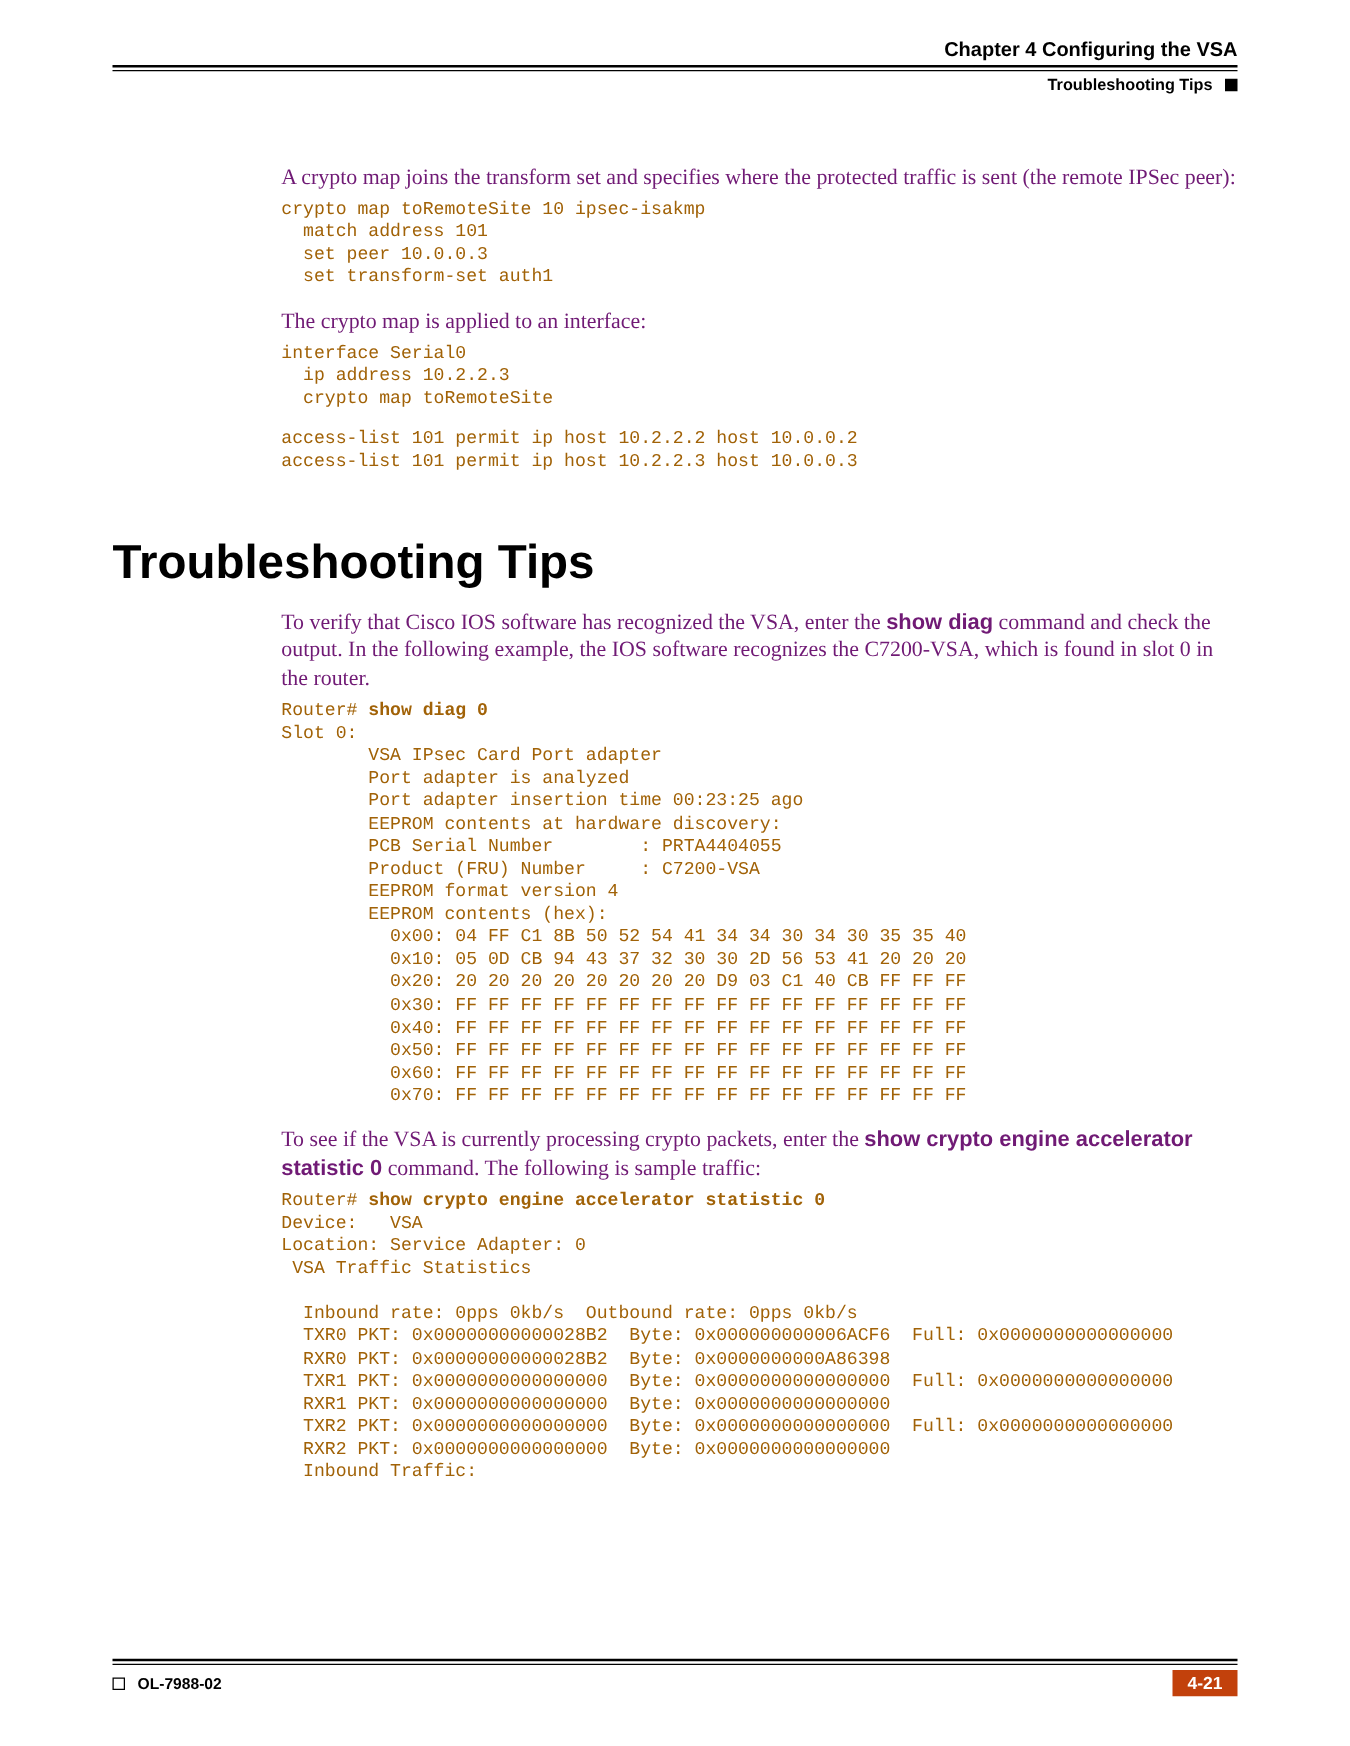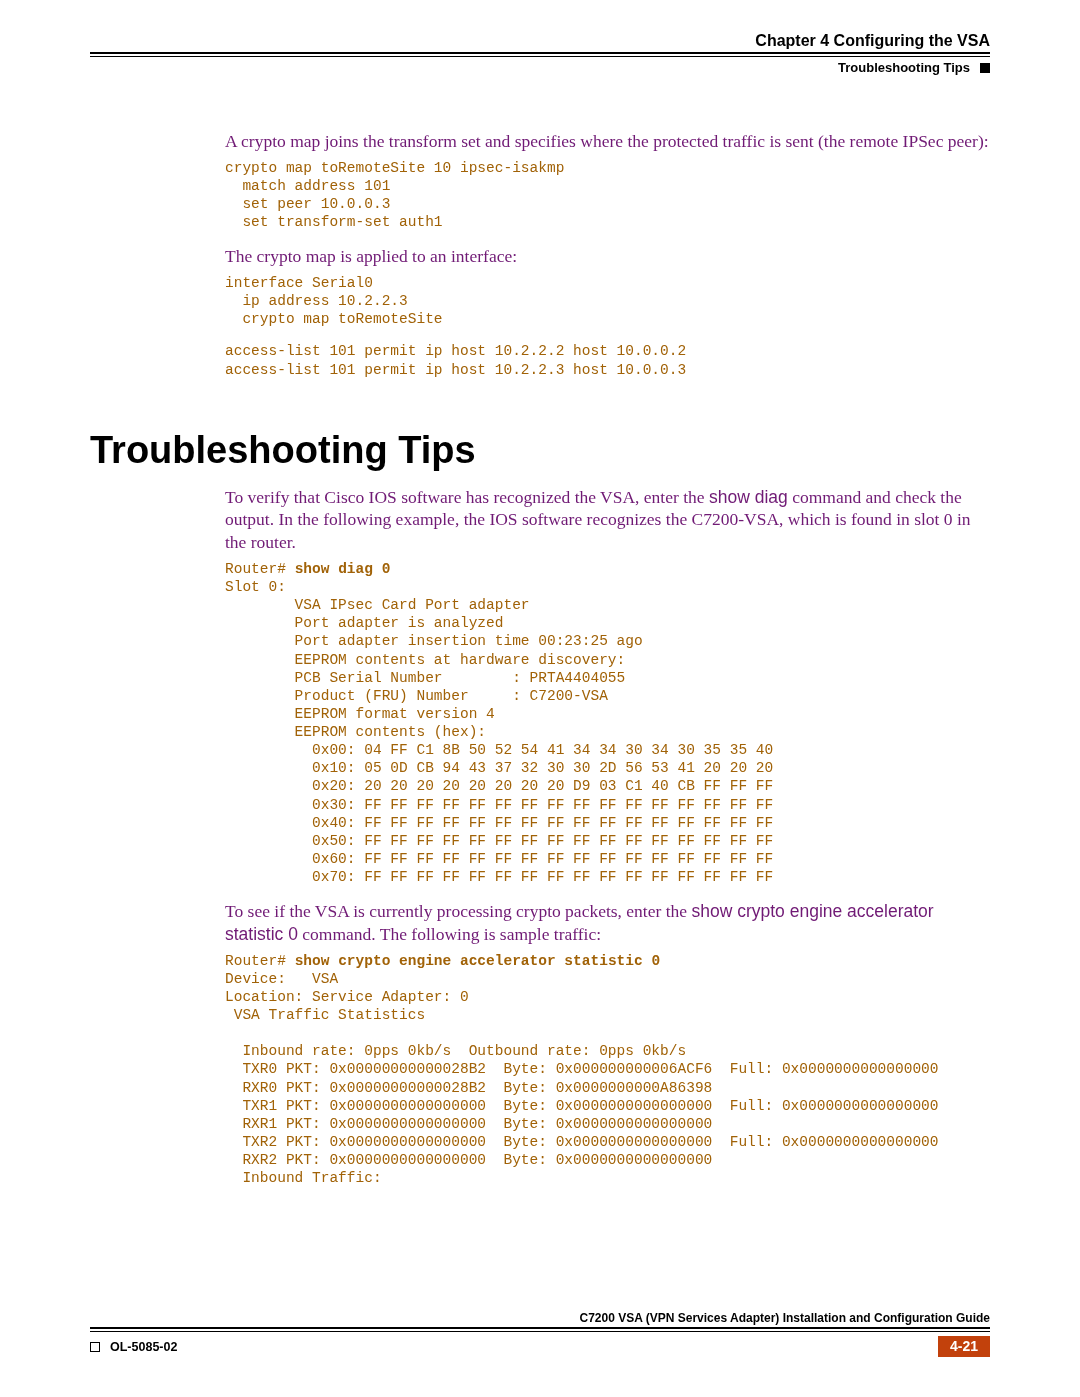--- a/index.html
+++ b/index.html
@@ -125,21 +125,21 @@
     .page-num-box {
       background: #c2410c;
       color: #fff;
       font-family: Arial, Helvetica, sans-serif;
       font-size: 14px;
       font-weight: bold;
       padding: 2px 12px 3px 12px;
     }
     .para2-text strong, .para3-text strong {
       font-family: Arial, Helvetica, sans-serif;
-      font-weight: normal;
+      font-weight: bold;
       text-align: right;
     }
   </style>
 </head>
 <body>
 
 <div class="header-bar">
   <div class="header-row1">
     <span>Chapter 4    Configuring the VSA</span>
   </div>
@@ -208,23 +208,22 @@
   RXR0 PKT: 0x00000000000028B2  Byte: 0x0000000000A86398
   TXR1 PKT: 0x0000000000000000  Byte: 0x0000000000000000  Full: 0x0000000000000000
   RXR1 PKT: 0x0000000000000000  Byte: 0x0000000000000000
   TXR2 PKT: 0x0000000000000000  Byte: 0x0000000000000000  Full: 0x0000000000000000
   RXR2 PKT: 0x0000000000000000  Byte: 0x0000000000000000
   Inbound Traffic:</span></div>
 
 </div>
 
 <div class="footer">
-  <div class="footer-title">C7200 VSA (VPN Services Adapter) Installation and Configuration Guide</div>
   <div class="footer-line-thick"></div>
   <div class="footer-line-thin"></div>
   <div class="footer-row">
     <div class="footer-left">
       <span class="footer-square-border"></span>
-      <span>OL-5085-02</span>
+      <span>OL-7988-02</span>
     </div>
     <div class="page-num-box">4-21</div>
   </div>
 </div>
 
 </body></html>

